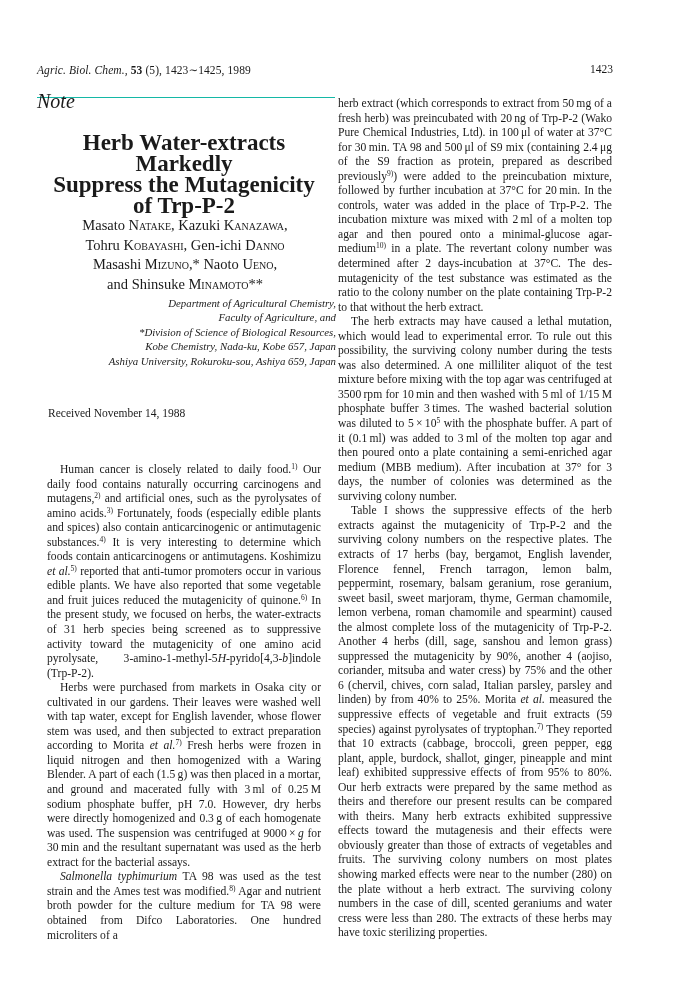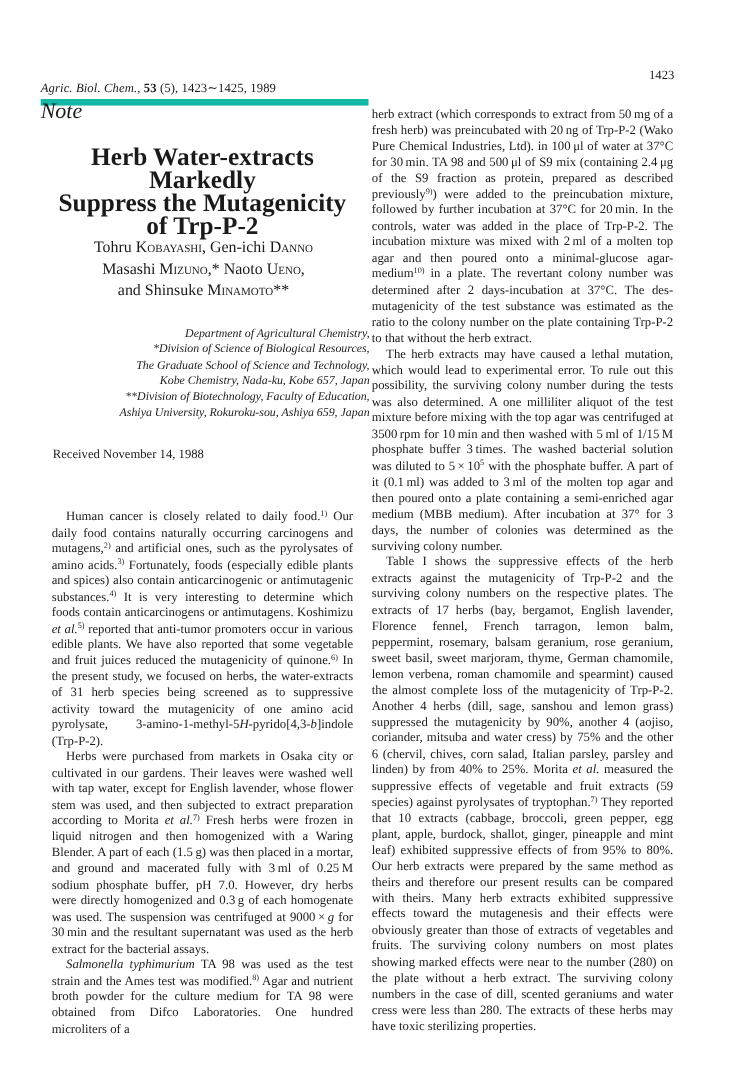--- a/index.html
+++ b/index.html
@@ -3,23 +3,23 @@
 <meta charset="utf-8">
 <style>
   html, body { margin: 0; padding: 0; background: #ffffff; }
   body {
     width: 685px; height: 988px; position: relative; overflow: hidden;
     font-family: "Liberation Serif", "DejaVu Serif", serif;
     color: #1a1a1a;
   }
   .abs { position: absolute; }
   .running-head {
-    left: 37px; top: 73px; width: 298px;
+    left: 37px; top: 63px; width: 298px;
     font-size: 11.5px; font-style: italic; letter-spacing: 0.1px;
-    padding-bottom: 3px; border-bottom: 6px solid #14b8a6;
+    padding-bottom: 20px; border-bottom: 1px solid #14b8a6;
   }
   .running-head b { font-style: normal; font-weight: bold; }
   .running-head .plain { font-style: normal; }
   .page-num { left: 590px; top: 63px; font-size: 11.5px; width: 23px; text-align: right; }
   .note-label { left: 37px; top: 90px; font-size: 20px; font-weight: normal; font-style: italic; }
   .title {
     left: 48px; top: 132px; width: 272px; text-align: center;
     font-size: 23px; font-weight: bold; line-height: 21px;
   }
   .authors {
@@ -54,31 +54,31 @@
 
 <div class="abs note-label">Note</div>
 
 <div class="abs title">
   <div>Herb Water-extracts Markedly</div>
   <div>Suppress the Mutagenicity</div>
   <div>of Trp-P-2</div>
 </div>
 
 <div class="abs authors">
+  <div><span><span>Masato</span> <span class="sc"><span>N</span><span class="sc-rest">atake</span></span><span>,</span></span> <span><span>Kazuki</span> <span class="sc"><span>K</span><span class="sc-rest">anazawa</span></span><span>,</span></span></div>
   <div><span><span>Tohru</span> <span class="sc"><span>K</span><span class="sc-rest">obayashi</span></span><span>,</span></span> <span><span>Gen-ichi</span> <span class="sc"><span>D</span><span class="sc-rest">anno</span></span><span></span></span></div>
   <div><span><span>Masashi</span> <span class="sc"><span>M</span><span class="sc-rest">izuno</span></span><span>,*</span></span> <span><span>Naoto</span> <span class="sc"><span>U</span><span class="sc-rest">eno</span></span><span>,</span></span></div>
   <div><span><span>and Shinsuke</span> <span class="sc"><span>M</span><span class="sc-rest">inamoto</span></span><span>**</span></span></div>
 </div>
 
 <div class="abs affil">
   <div>Department of Agricultural Chemistry,</div>
+  <div>Faculty of Agriculture, and</div>
   <div>*Division of Science of Biological Resources,</div>
-  <div>The Graduate School of Science and Technology,</div>
   <div>Kobe Chemistry, Nada-ku, Kobe 657, Japan</div>
-  <div>**Division of Biotechnology, Faculty of Education,</div>
   <div>Ashiya University, Rokuroku-sou, Ashiya 659, Japan</div>
 </div>
 
 <div class="abs received">Received November 14, 1988</div>
 
 <div class="abs col col-left">
   <p>Human cancer is closely related to daily food.<sup>1)</sup> Our daily food contains naturally occurring carcinogens and mutagens,<sup>2)</sup> and artificial ones, such as the pyrolysates of amino acids.<sup>3)</sup> Fortunately, foods (especially edible plants and spices) also contain anticarcinogenic or antimutagenic substances.<sup>4)</sup> It is very interesting to determine which foods contain anticarcinogens or antimutagens. Koshi­mizu <i>et al.</i><sup>5)</sup> reported that anti-tumor promoters occur in various edible plants. We have also reported that some vegetable and fruit juices reduced the mutagenicity of quinone.<sup>6)</sup> In the present study, we focused on herbs, the water-extracts of 31 herb species being screened as to sup­pressive activity toward the mutagenicity of one amino acid pyrolysate, 3-amino-1-methyl-5<i>H</i>-pyrido[4,3-<i>b</i>]indole (Trp-P-2).</p>
   <p>Herbs were purchased from markets in Osaka city or cultivated in our gardens. Their leaves were washed well with tap water, except for English lavender, whose flower stem was used, and then subjected to extract preparation according to Morita <i>et al.</i><sup>7)</sup> Fresh herbs were frozen in liquid nitrogen and then homogenized with a Waring Blender. A part of each (1.5 g) was then placed in a mortar, and ground and macerated fully with 3 ml of 0.25 M sodium phosphate buffer, pH 7.0. However, dry herbs were directly homogenized and 0.3 g of each homogenate was used. The suspension was centrifuged at 9000 × <i>g</i> for 30 min and the resultant supernatant was used as the herb extract for the bacterial assays.</p>
   <p><i>Salmonella typhimurium</i> TA 98 was used as the test strain and the Ames test was modified.<sup>8)</sup> Agar and nutrient broth powder for the culture medium for TA 98 were obtained from Difco Laboratories. One hundred microliters of a</p>
 </div>

